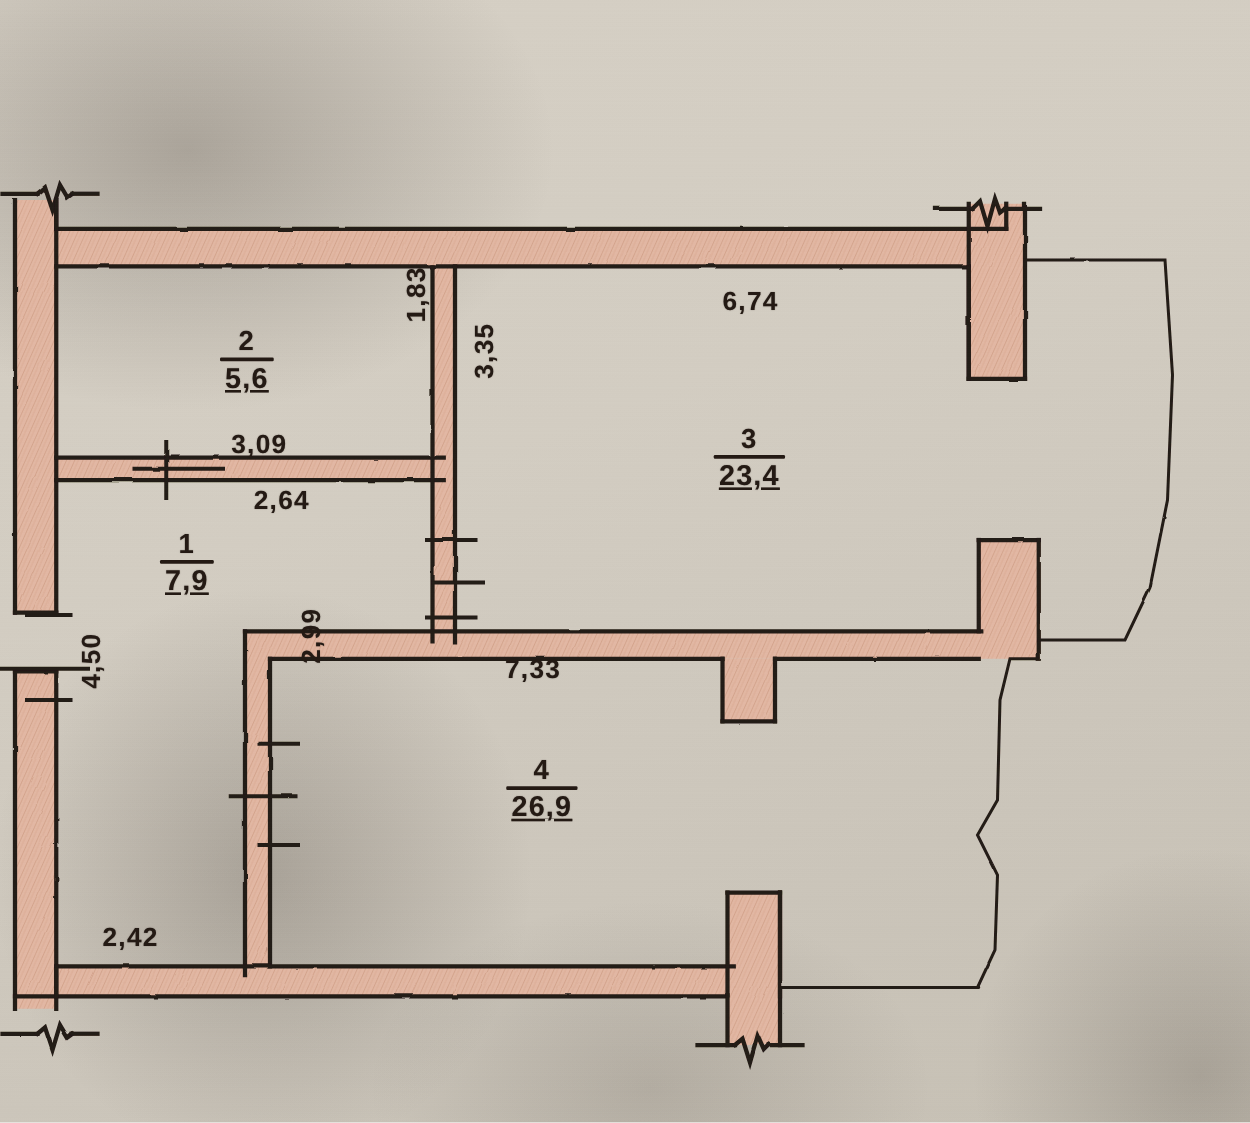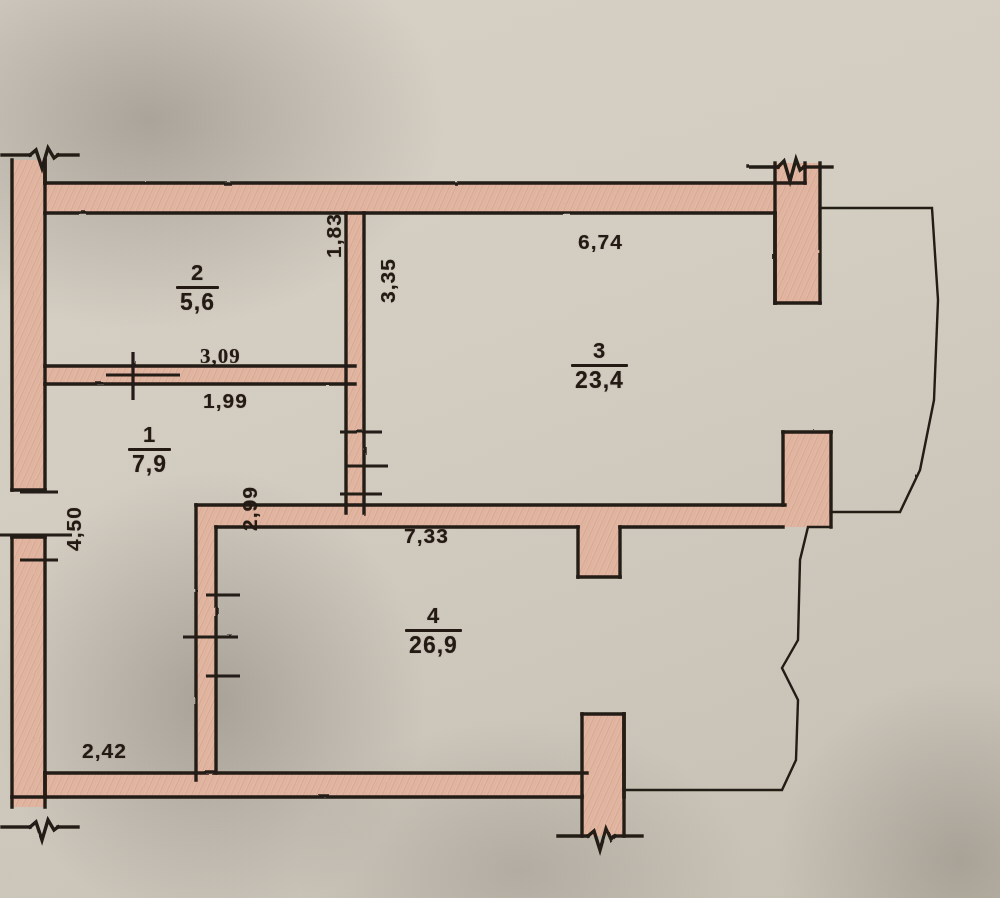--- a/index.html
+++ b/index.html
@@ -67,20 +67,21 @@
   .room-tag .rule {
     display: block;
     height: 3px;
     background: #241a14;
     margin: 1px auto 2px auto;
     border-radius: 1px;
   }
   .room-tag .area {
     display: block;
     font-size: 23px;
+    text-decoration: underline;
   }
   .rot90 { transform: rotate(-90deg); transform-origin: left top; }
 </style>
 </head>
 <body>
 
 <div id="plan-root">
 
   <div class="paper-base"></div>
 
@@ -234,22 +235,22 @@
         <span class="num">3</span>
         <span class="rule" style="width: 57px;"></span>
         <span class="area">23,4</span>
       </div>
       <div class="lbl room-tag" style="left: 405px; top: 605px;">
         <span class="num">4</span>
         <span class="rule" style="width: 57px;"></span>
         <span class="area">26,9</span>
       </div>
       <div class="lbl dim-lbl" style="left: 578px; top: 230px;">6,74</div>
-      <div class="lbl dim-lbl" style="left: 200px; top: 344px; font-family: Liberation Serif, serif;">3,09</div>
-      <div class="lbl dim-lbl" style="left: 203px; top: 389px;">1,99</div>
+      <div class="lbl dim-lbl" style="left: 185px; top: 344px;">3,09</div>
+      <div class="lbl dim-lbl" style="left: 203px; top: 389px;">2,64</div>
       <div class="lbl dim-lbl rot90" style="left: 322px; top: 258px;">1,83</div>
       <div class="lbl dim-lbl rot90" style="left: 376px; top: 303px;">3,35</div>
       <div class="lbl dim-lbl rot90" style="left: 238px; top: 531px;">2,99</div>
       <div class="lbl dim-lbl" style="left: 404px; top: 524px;">7,33</div>
       <div class="lbl dim-lbl rot90" style="left: 62px; top: 551px;">4,50</div>
       <div class="lbl dim-lbl" style="left: 82px; top: 739px;">2,42</div>
     </div>
 
 </div>
 

